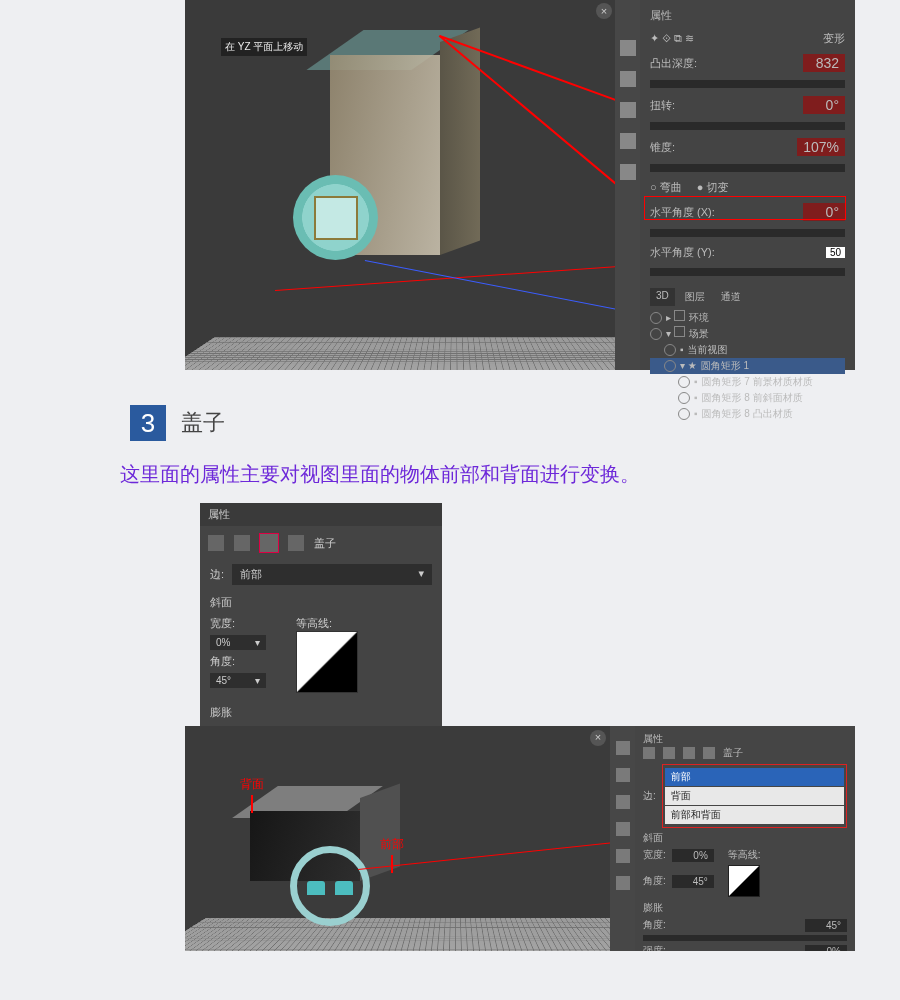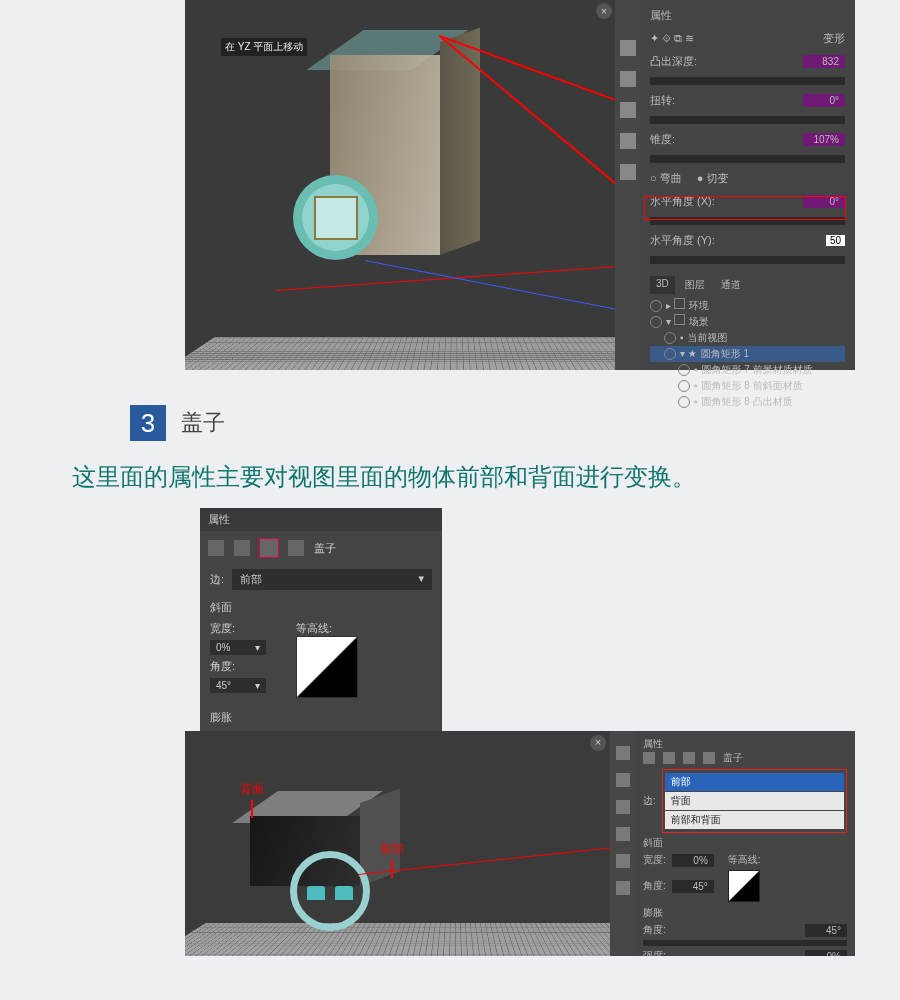--- a/index.html
+++ b/index.html
@@ -17,40 +17,40 @@
 .shot1 .viewport .redline3{position:absolute;top:290px;left:90px;width:500px;height:1px;background:red;transform-origin:0 0;transform:rotate(-4deg)}
 .shot1 .viewport .blueline{position:absolute;top:260px;left:180px;width:400px;height:1px;background:#3b5dff;transform-origin:0 0;transform:rotate(11deg)}
 .shot1 .viewport .ring{position:absolute;top:175px;left:108px;width:85px;height:85px;border-radius:50%;background:radial-gradient(circle,#8fd3cc 55%,#6abdb3 56%);display:flex;align-items:center;justify-content:center}
 .shot1 .viewport .ring::before{content:"";position:absolute;width:40px;height:40px;background:#c4e9e4;border:2px solid #8c7a3a}
 .shot1 .viewport .closebtn{position:absolute;top:3px;right:3px;width:16px;height:16px;border-radius:50%;background:#555;color:#ccc;font-size:11px;text-align:center;line-height:16px}
 .shot1 .toolcol{width:25px;background:#474747;display:flex;flex-direction:column;align-items:center;padding-top:40px;gap:15px}
 .shot1 .toolcol .ticon{width:16px;height:16px;background:#888}
 .shot1 .panel{flex:1;background:#444;color:#bbb;font-size:11px;padding:8px 10px;position:relative}
 .shot1 .panel .prow{display:flex;justify-content:space-between;align-items:center;margin:8px 0}
 .shot1 .panel .slider{height:8px;background:#2a2a2a;margin:4px 0;position:relative}
-.shot1 .panel .val{background:#701a75;padding:1px 6px;min-width:30px;text-align:right;font-size:10px}
+.shot1 .panel .val{background:#7f1d1d;padding:1px 6px;min-width:30px;text-align:right;font-size:14px}
 .shot1 .panel .radio{display:flex;gap:15px;justify-content:flex-start;margin:8px 0}
 .shot1 .panel .hl{position:absolute;border:1px solid red}
 .shot1 .panel .hl1{top:196px;left:4px;width:200px;height:22px}
 .shot1 .panel .vinput{background:#fff;color:#000;padding:0 4px;font-size:10px}
 .shot1 .panel .tabs{display:flex;gap:4px;margin:12px 0 4px;font-size:10px}
 .shot1 .panel .tabs span{padding:2px 6px}
 .shot1 .panel .tabs .act{background:#333}
 .shot1 .panel .tree{font-size:10px;line-height:16px}
 .shot1 .panel .tree .trow{display:flex;align-items:center;gap:4px}
 .shot1 .panel .tree .ind1{padding-left:14px}.shot1 .panel .tree .ind2{padding-left:28px}
 .shot1 .panel .tree .sel{background:#3a5a8a}
 .shot1 .panel .tree .eye{width:10px;height:10px;border:1px solid #888;border-radius:50%}
 .shot1 .panel .tree .cb{width:9px;height:9px;border:1px solid #888;display:inline-block}
 
 
 .sec{display:flex;align-items:center;gap:15px;margin:35px 0 20px 130px}
 .sec .num{width:36px;height:36px;background:#2a5a9e;color:#fff;font-size:26px;display:flex;align-items:center;justify-content:center}
 .sec .title{font-size:22px;color:#444}
-.para{margin:0 0 15px 72px;font-size:24px;color:#0f766e}
+.para{margin:0 0 15px 120px;font-size:20px;color:#6d28d9}
 
 
 .shot2{margin-left:200px;width:242px;background:#444;color:#ccc;font-size:11px;position:relative}
 .shot2 .hdr{background:#3a3a3a;padding:4px 8px;font-size:11px}
 .shot2 .iconrow{display:flex;gap:10px;padding:8px;align-items:center}
 .shot2 .iconrow .ic{width:16px;height:16px;background:#666}
 .shot2 .iconrow .ic.hl{outline:1px solid #d04;padding:1px}
 .shot2 .drow{display:flex;align-items:center;gap:8px;padding:4px 10px}
 .shot2 .drow .dd{flex:1;background:#2e2e2e;padding:3px 8px;display:flex;justify-content:space-between}
 .shot2 .sect{padding:6px 10px}

